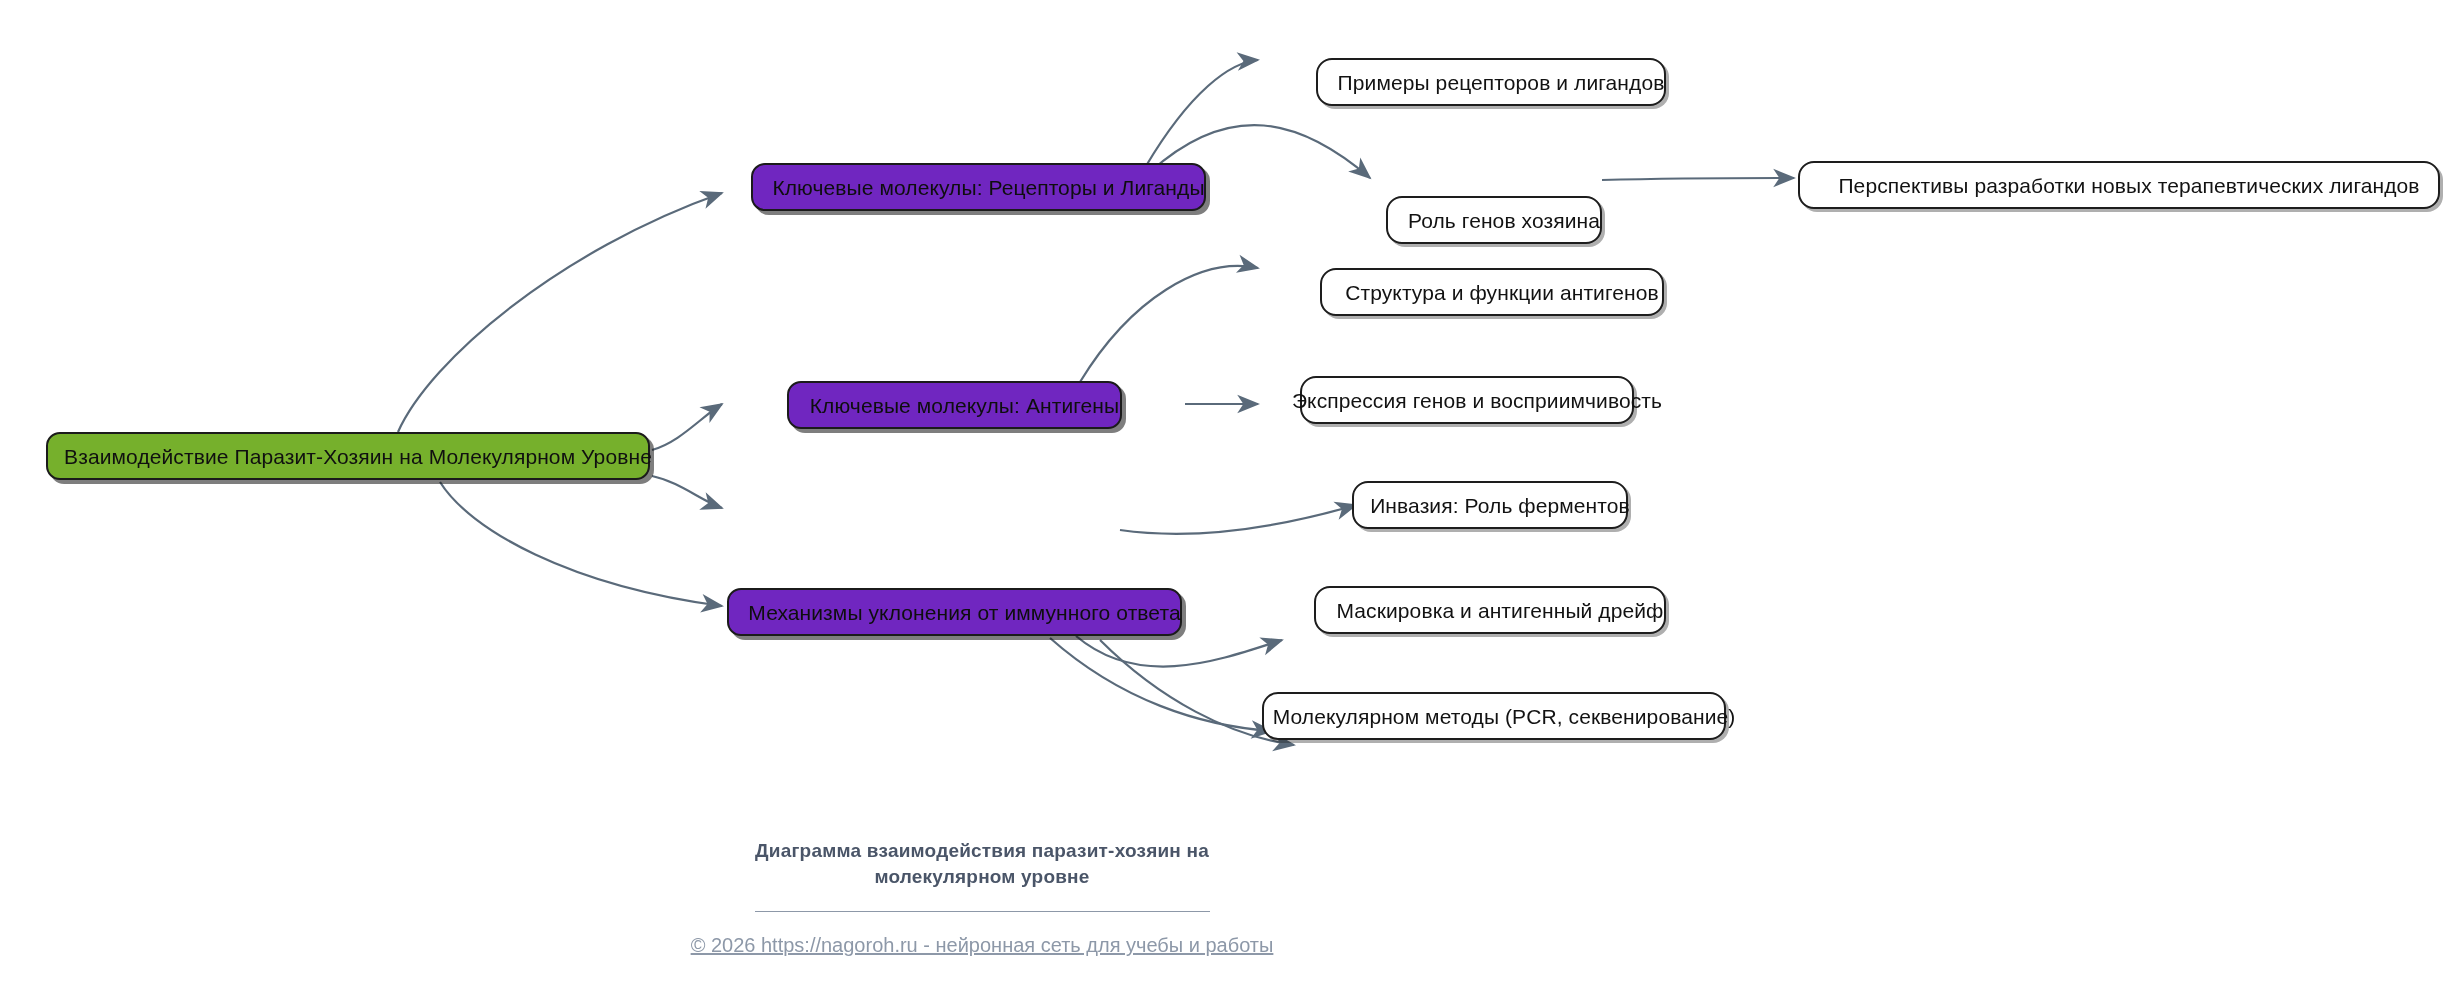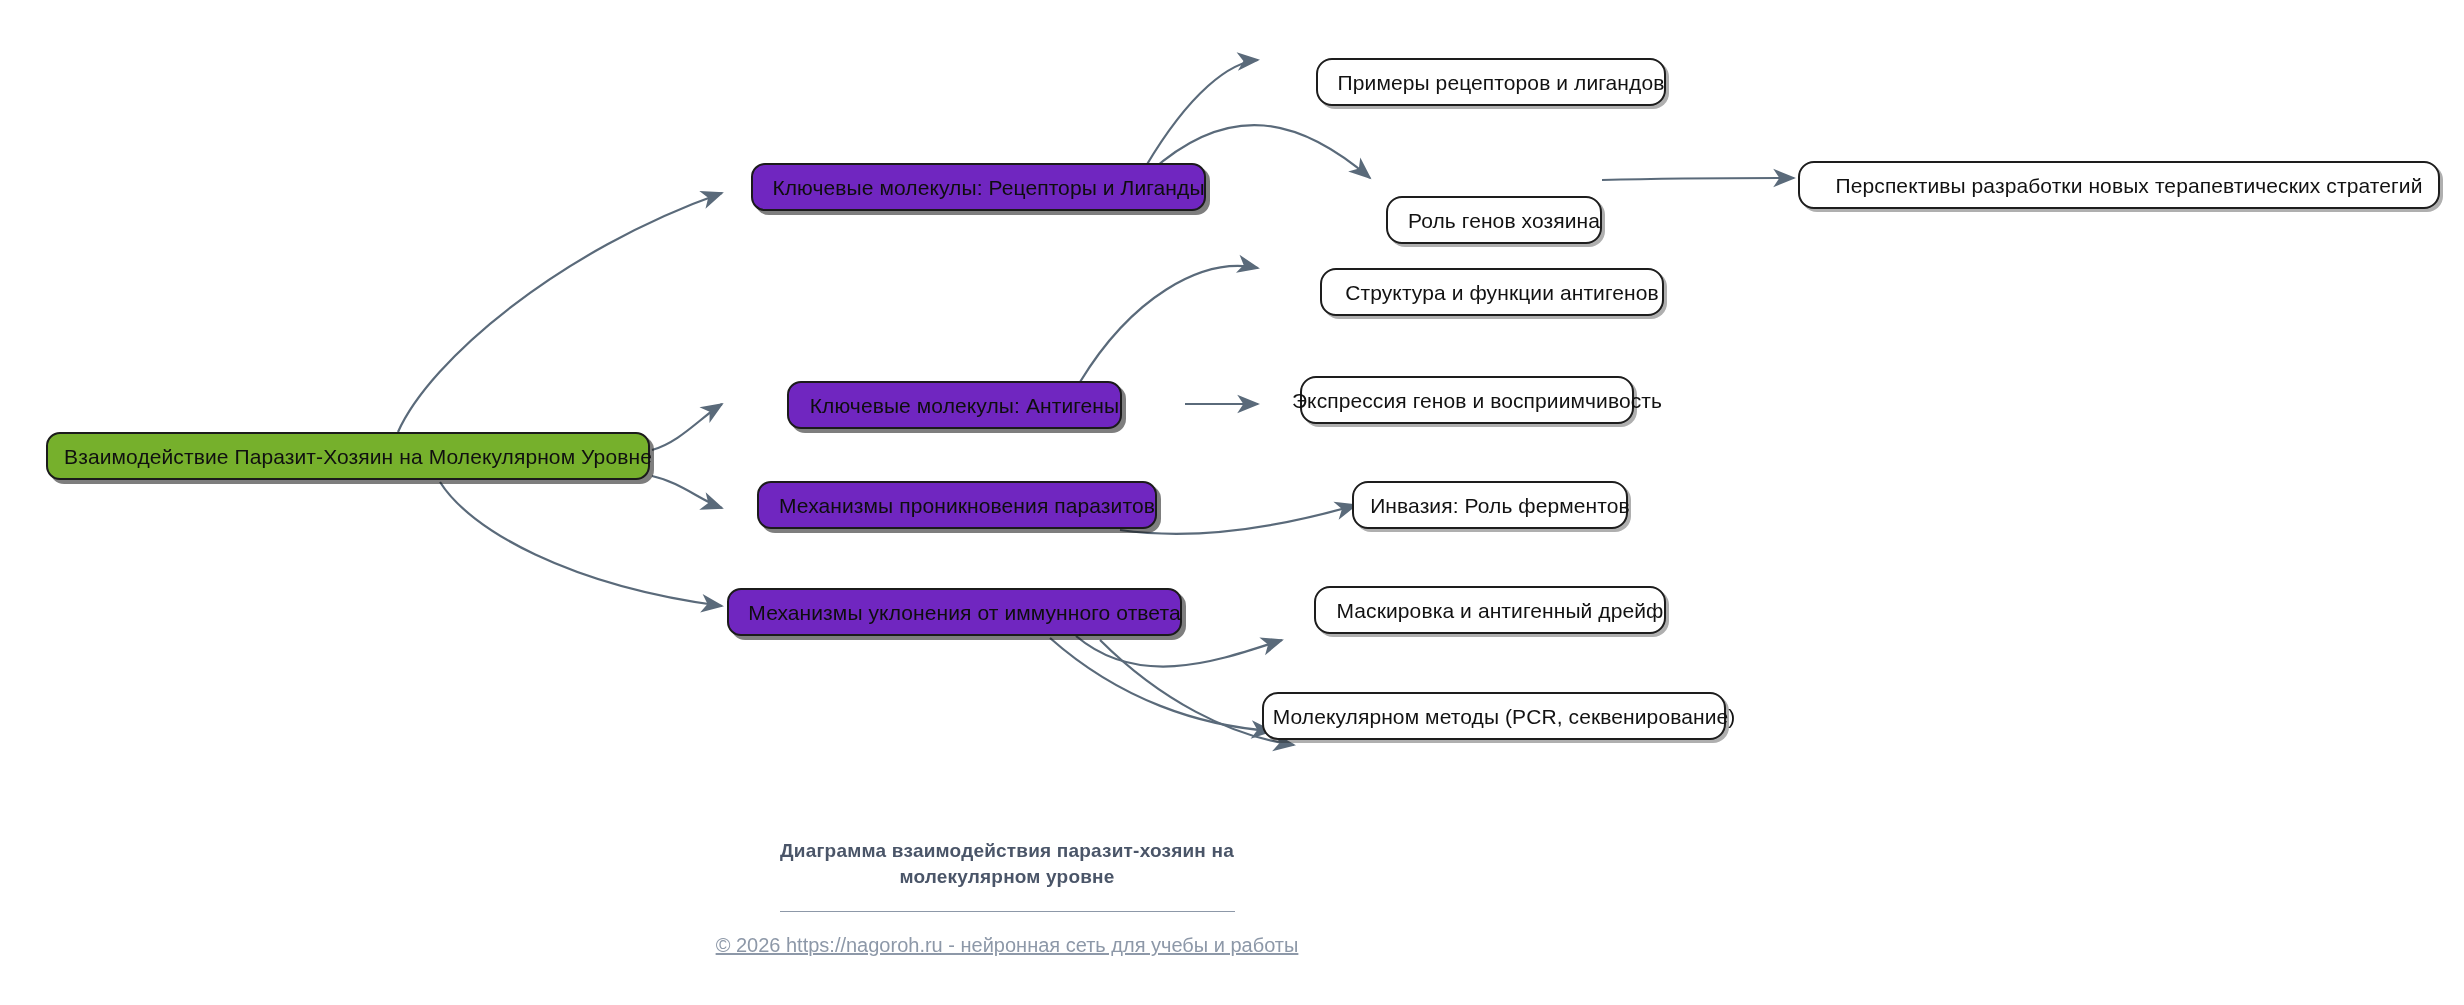--- a/index.html
+++ b/index.html
@@ -61,21 +61,20 @@
     color:#121212;
   }
 
   
   #footer{
     position:absolute;
     left:0;
     top:838px;
     width:1964px;
     text-align:center;
-    margin-left:25px;
   }
   #caption{
     font-size:19px;
     font-weight:bold;
     color:#4a5568;
     line-height:1.35;
     letter-spacing:0.2px;
   }
   #divider{
     width:455px;
@@ -137,23 +136,20 @@
   </div>
 
   <div class="node n-branch" style="left:727px;top:163px;width:455px;height:48px;margin-left:24px;">
     <span class="nlabel">Ключевые молекулы: Рецепторы и Лиганды</span>
   </div>
 
   <div class="node n-branch" style="left:787px;top:381px;width:335px;height:48px;">
     <span class="nlabel">Ключевые молекулы: Антигены</span>
   </div>
 
-  <div class="node n-branch" style="left:757px;top:481px;width:400px;height:48px;">
-    <span class="nlabel">Механизмы проникновения паразитов</span>
-  </div>
 
   <div class="node n-branch" style="left:727px;top:588px;width:455px;height:48px;">
     <span class="nlabel">Механизмы уклонения от иммунного ответа</span>
   </div>
 
   <div class="node n-leaf" style="left:1316px;top:58px;width:350px;height:48px;">
     <span class="nlabel">Примеры рецепторов и лигандов</span>
   </div>
 
   <div class="node n-leaf" style="left:1386px;top:161px;width:216px;height:48px;margin-top:35px;">
@@ -174,21 +170,21 @@
 
   <div class="node n-leaf" style="left:1314px;top:586px;width:352px;height:48px;">
     <span class="nlabel">Маскировка и антигенный дрейф</span>
   </div>
 
   <div class="node n-leaf" style="left:1262px;top:692px;width:464px;height:48px;">
     <span class="nlabel">Молекулярном методы (PCR, секвенирование)</span>
   </div>
 
   <div class="node n-leaf" style="left:1798px;top:161px;width:642px;height:48px;">
-    <span class="nlabel">Перспективы разработки новых терапевтических стратегий</span>
+    <span class="nlabel">Перспективы разработки новых терапевтических лигандов</span>
   </div>
 
   <div id="footer">
     <div id="caption">
       <div>Диаграмма взаимодействия паразит-хозяин на</div>
       <div>молекулярном уровне</div>
     </div>
     <div id="divider"></div>
     <div id="copyright">© 2026 https://nagoroh.ru - нейронная сеть для учебы и работы</div>
   </div>

